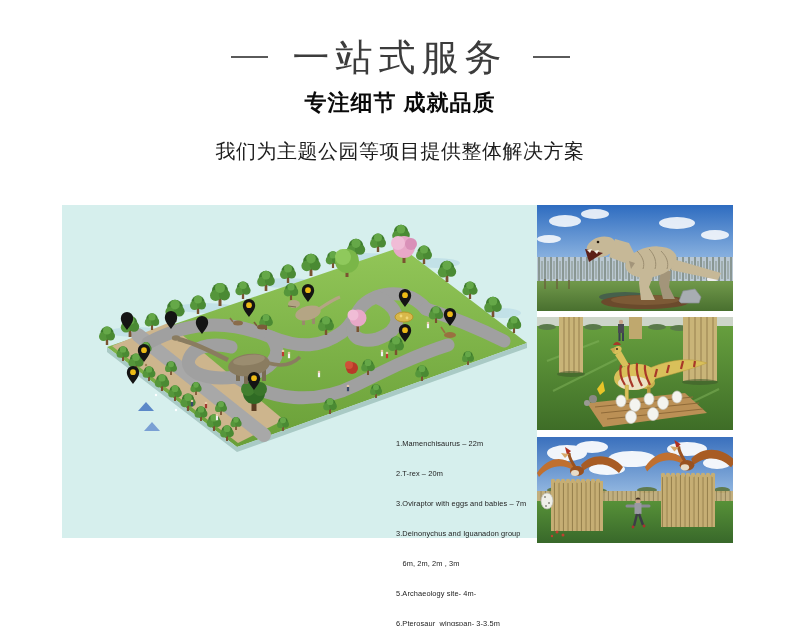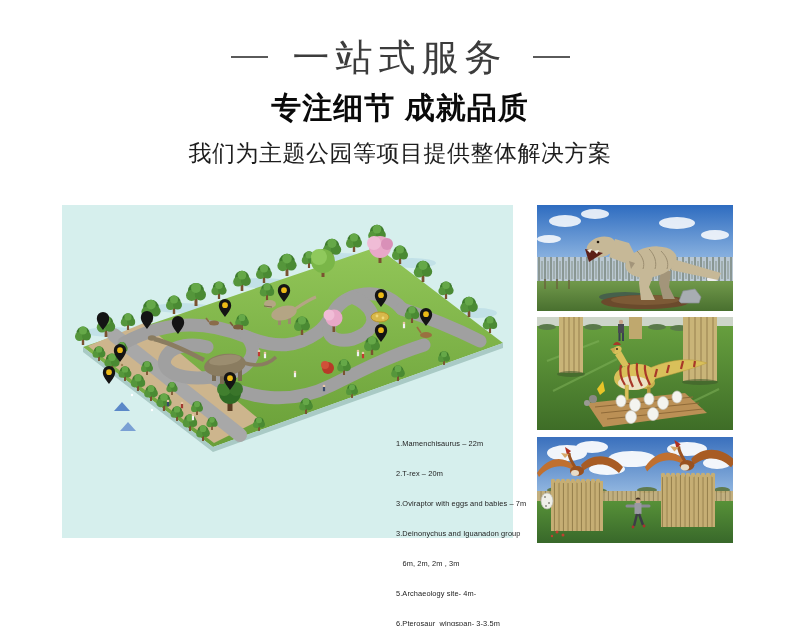--- a/index.html
+++ b/index.html
@@ -4,25 +4,25 @@
 <style>
   html,body{margin:0;padding:0;background:#fff;}
   .page{position:relative;width:800px;height:626px;background:#ffffff;overflow:hidden;
         font-family:"Liberation Sans","DejaVu Sans",sans-serif;border-radius:6px;}
   
   .title-row{position:absolute;top:34px;left:0;right:0;height:46px;
              display:flex;align-items:center;justify-content:center;gap:25px;}
   .title-dash{width:37px;height:2px;background:#5a5a5a;}
   .main-title{font-size:37px;font-weight:400;color:#3c3c3c;letter-spacing:6px;line-height:1;}
   .subtitle{position:absolute;top:88px;left:0;width:100%;text-align:center;
-            font-size:30px;font-weight:700;color:#0a0a0a;letter-spacing:1px;}
+            font-size:22px;font-weight:700;color:#0a0a0a;letter-spacing:1px;}
   .tagline{position:absolute;top:138px;left:0;width:100%;text-align:center;
-           font-size:23px;font-weight:400;color:#1d1d1d;letter-spacing:0.5px;}
+           font-size:20px;font-weight:400;color:#1d1d1d;letter-spacing:0.5px;}
   
-  .plan{position:absolute;left:62px;top:205px;width:451px;height:333px;background:#d6efed;}
+  .plan{position:absolute;left:62px;top:205px;width:451px;height:333px;background:#d6efed;padding-left:24px;}
   .plan svg{display:block;}
   .legend{position:absolute;left:334px;top:214px;font-size:7.4px;line-height:10px;
           color:#222;white-space:pre;letter-spacing:0.1px;}
   
   .photo{position:absolute;left:537px;width:196px;overflow:hidden;background:#cfe0ef;}
   #photo-trex{top:205px;height:106px;}
   #photo-oviraptor{top:317px;height:113px;}
   #photo-pterosaur{top:437px;height:106px;}
   .photo svg{display:block;}
 </style>

